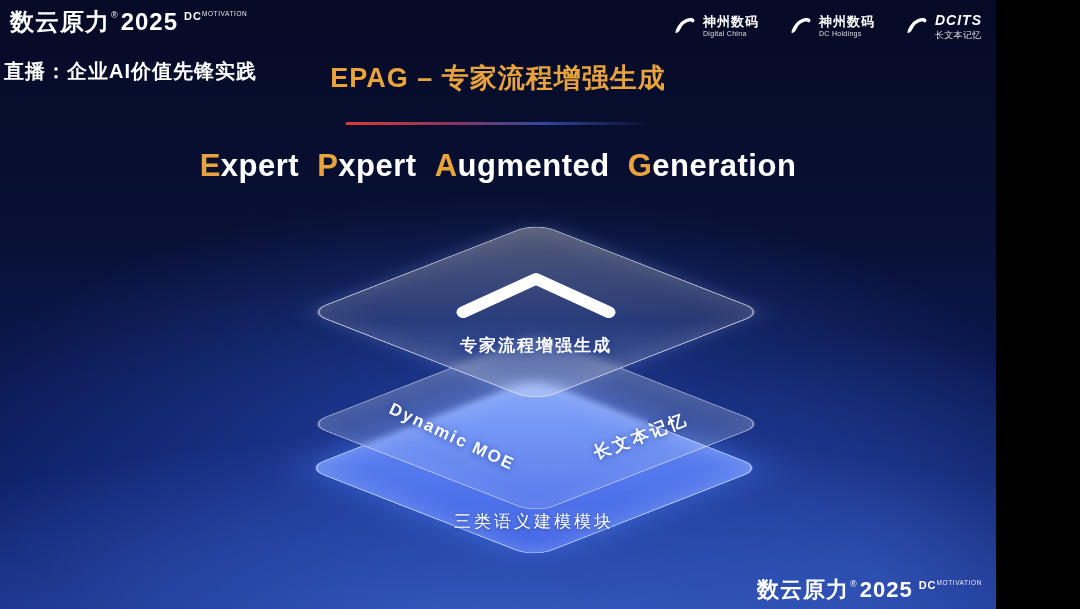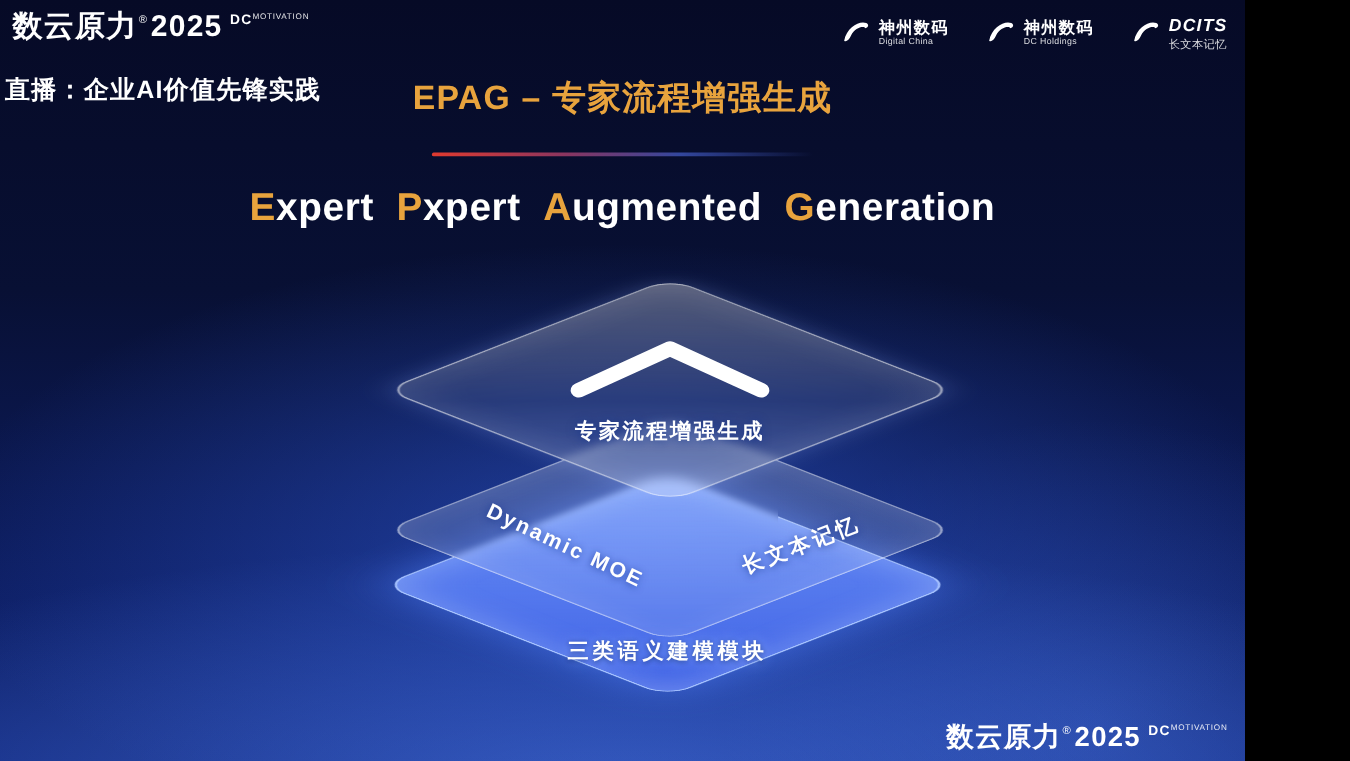--- a/index.html
+++ b/index.html
@@ -100,21 +100,21 @@
   .lbl-mid-left {
     left:452px; top:437px; transform:translate(-50%,-50%) rotate(25deg);
     font-size:17px; letter-spacing:2px; text-shadow:0 1px 6px rgba(20,50,140,0.7);
   }
   .lbl-mid-right {
     left:641px; top:436px; transform:translate(-50%,-50%) rotate(-21deg);
     font-size:17px; letter-spacing:3px; text-shadow:0 1px 6px rgba(20,50,140,0.7);
   }
   .lbl-bottom {
     left:534px; top:521px; transform:translate(-50%,-50%);
-    font-size:17px; font-weight:700; letter-spacing:3px;
+    font-size:17px; font-weight:400; letter-spacing:3px;
     text-shadow:0 0 12px rgba(130,170,255,0.95), 0 1px 4px rgba(10,30,90,0.8);
   }
 </style>
 </head>
 <body>
 
 <div class="slide">
 
   <div class="brand header-brand">
     <span class="brand-cn">数云原力</span>

